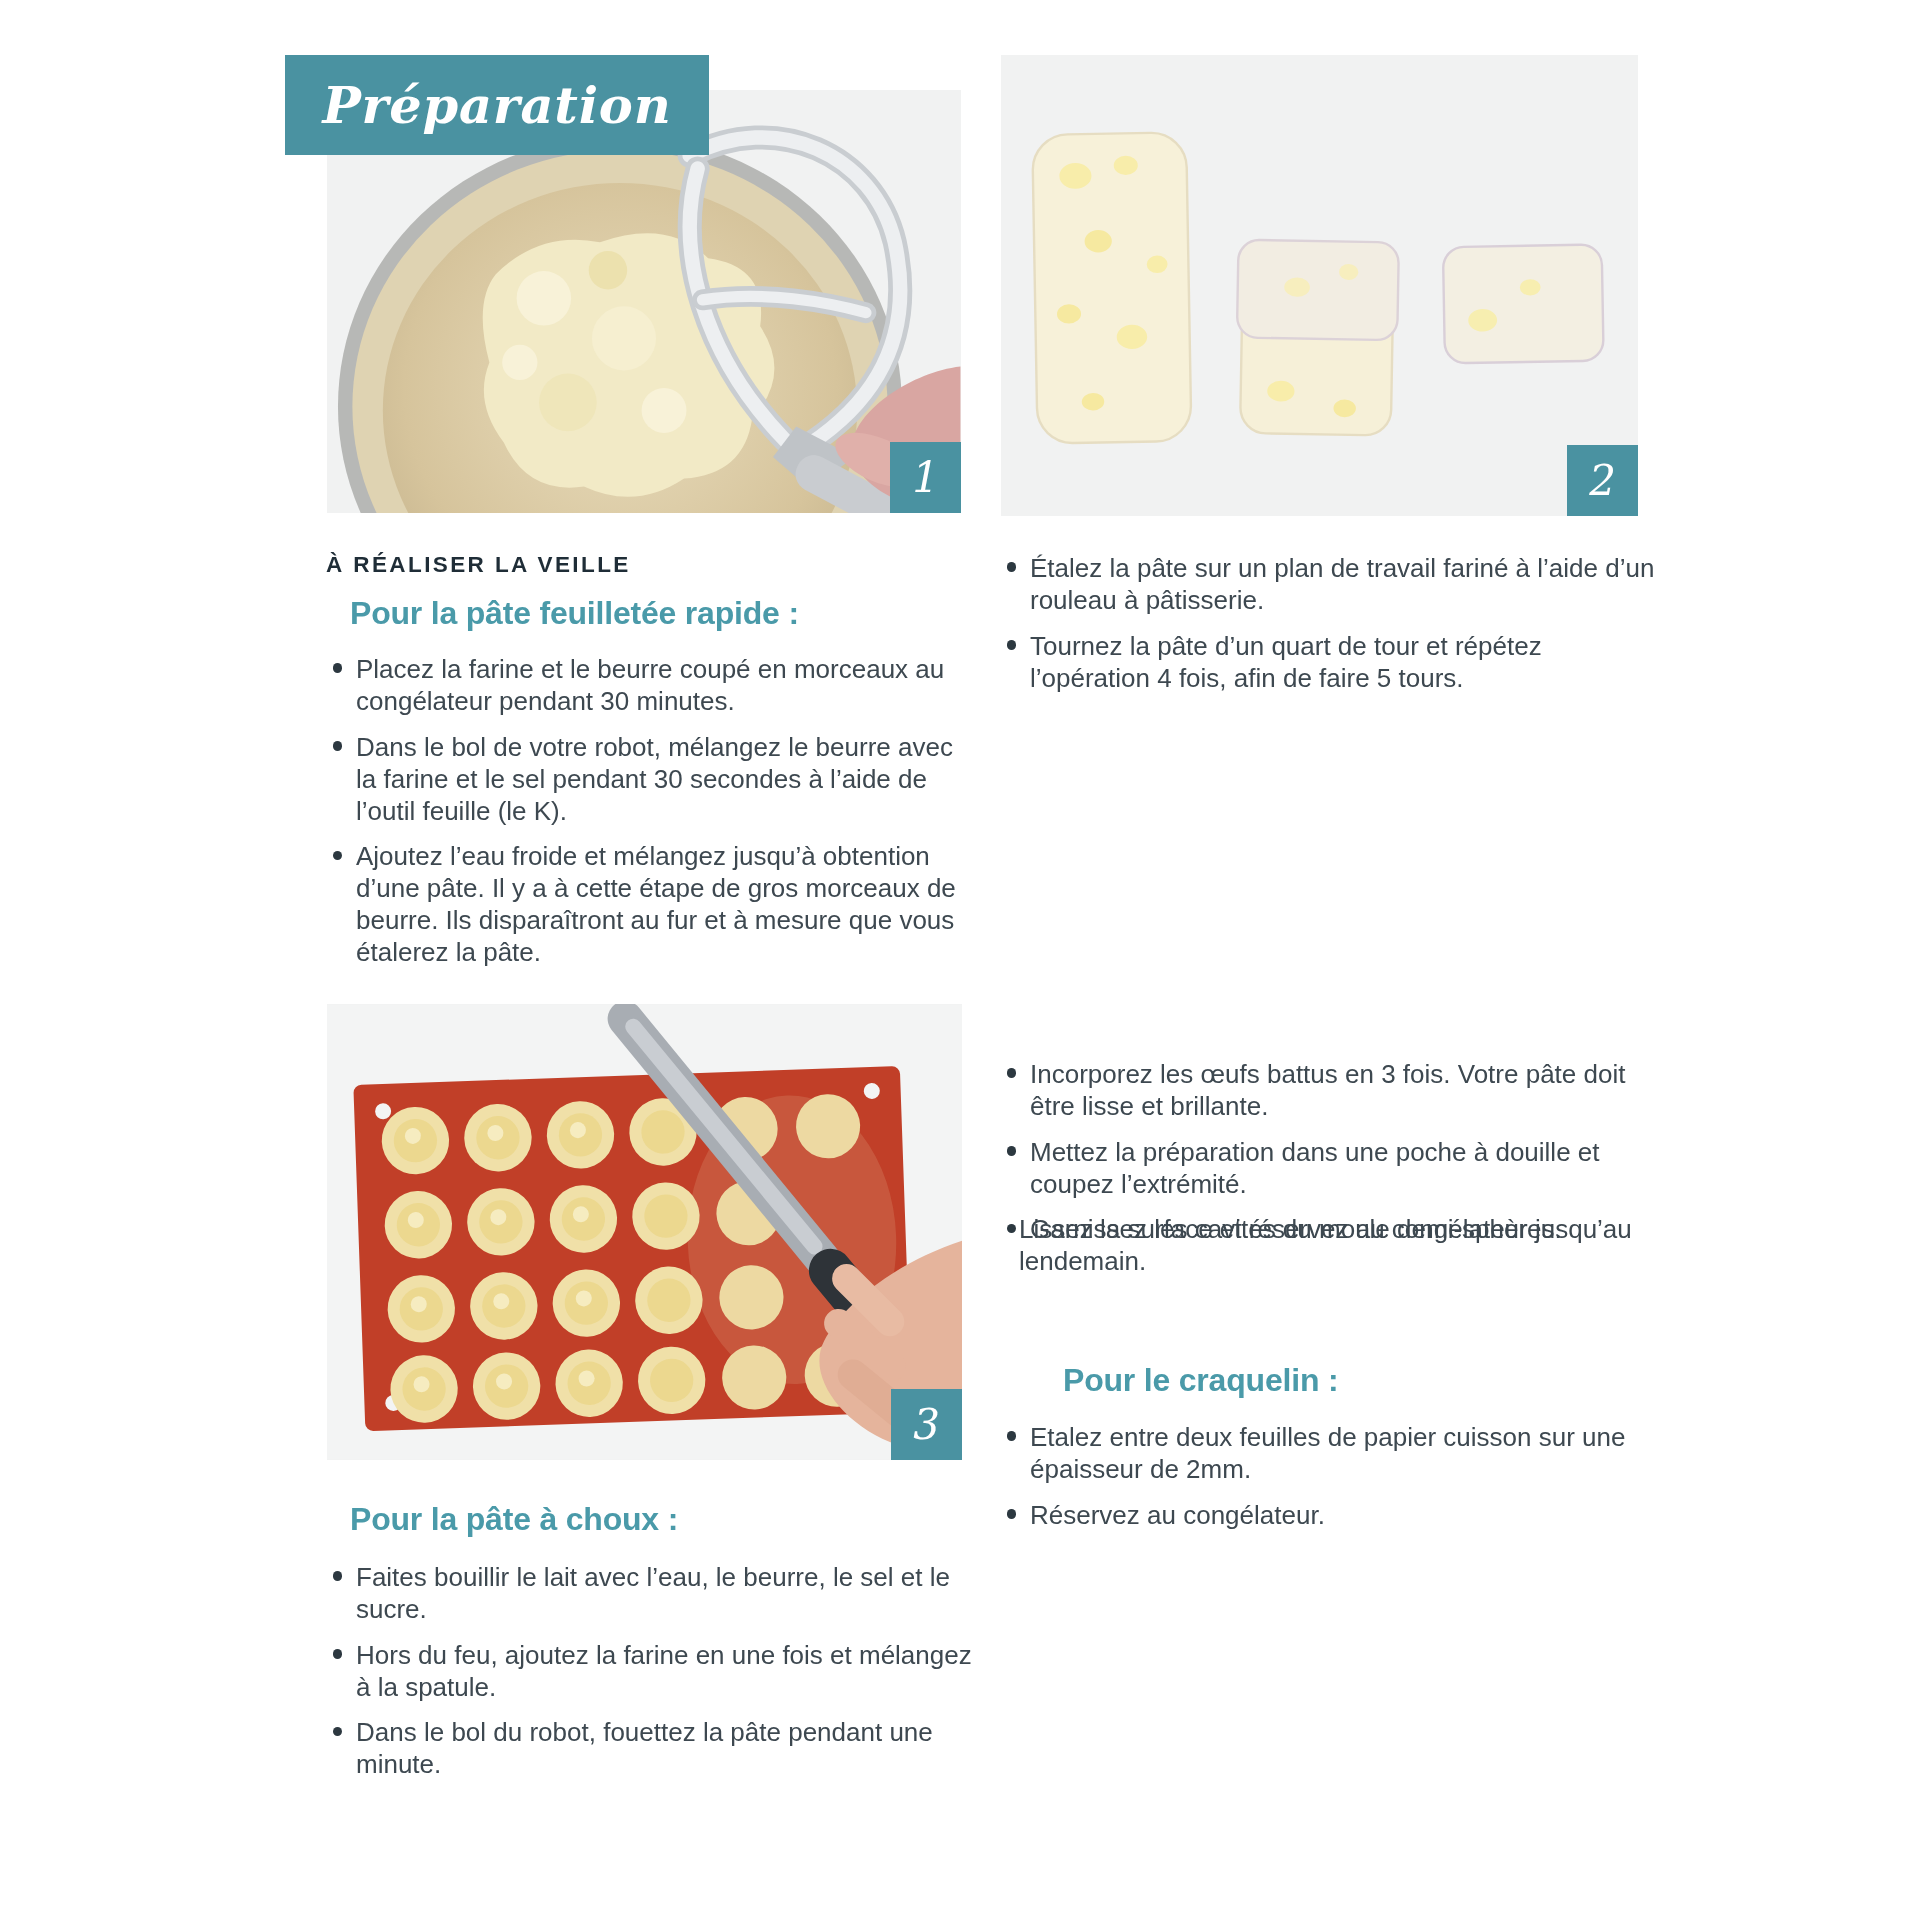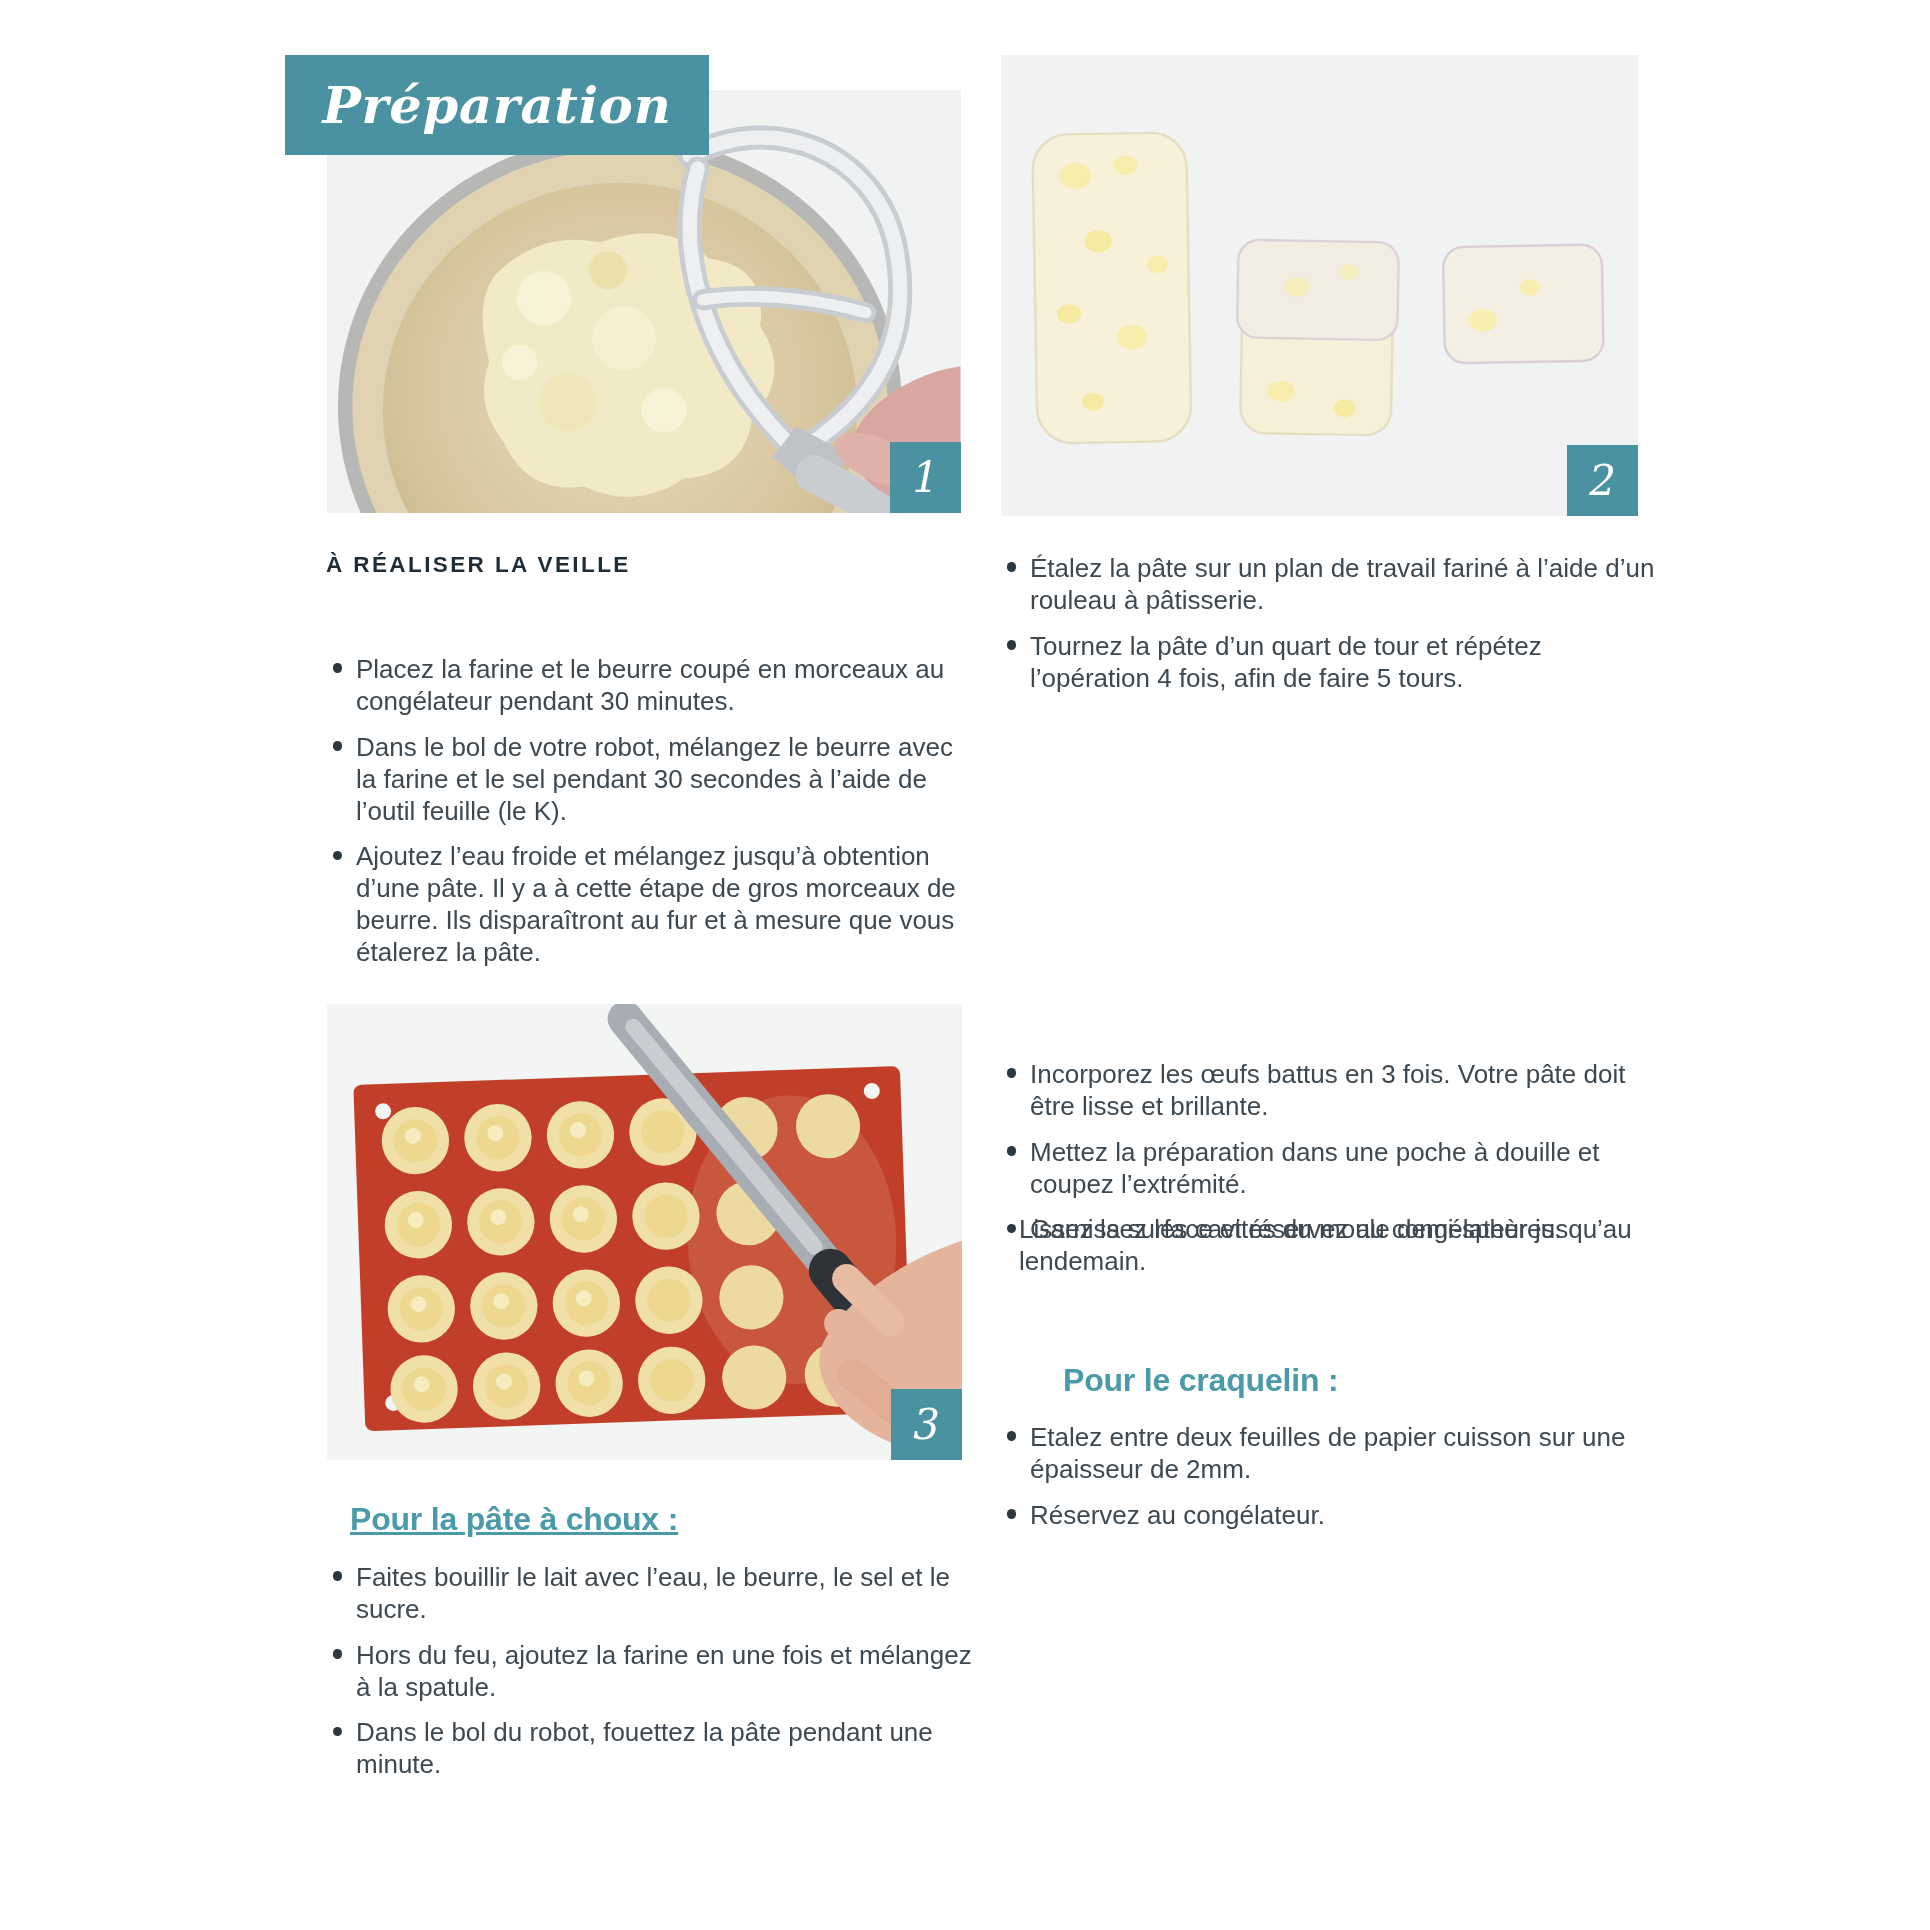--- a/index.html
+++ b/index.html
@@ -192,28 +192,29 @@
         <line x1="656" y1="462" x2="722" y2="516" stroke="#e0ad94" stroke-width="38" stroke-linecap="round"></line>
       </g>
     </svg>
     <div class="fig-badge">
       <span>3</span>
     </div>
   </figure>
 
   <div class="kicker">À RÉALISER LA VEILLE</div>
 
+  <div class="sec-heading" style="left:350px;top:595px;">Pour la pâte feuilletée rapide :</div>
 
   <ul class="blist" style="left:327px;top:653px;width:648px;">
     <li>Placez la farine et le beurre coupé en morceaux au congélateur pendant 30 minutes.</li>
     <li>Dans le bol de votre robot, mélangez le beurre avec la farine et le sel pendant 30 secondes à l’aide de l’outil feuille (le K).</li>
     <li>Ajoutez l’eau froide et mélangez jusqu’à obtention d’une pâte. Il y a à cette étape de gros morceaux de beurre. Ils disparaîtront au fur et à mesure que vous étalerez la pâte.</li>
   </ul>
 
-  <div class="sec-heading" style="left:350px;top:1501px;text-decoration:underline;">Pour la pâte à choux :</div>
+  <div class="sec-heading" style="left:350px;top:1501px;">Pour la pâte à choux :</div>
 
   <ul class="blist" style="left:327px;top:1561px;width:648px;">
     <li>Faites bouillir le lait avec l’eau, le beurre, le sel et le sucre.</li>
     <li>Hors du feu, ajoutez la farine en une fois et mélangez à la spatule.</li>
     <li>Dans le bol du robot, fouettez la pâte pendant une minute.</li>
   </ul>
 
   <ul class="blist" style="left:1001px;top:552px;width:656px;">
     <li>Étalez la pâte sur un plan de travail fariné à l’aide d’un rouleau à pâtisserie.</li>
     <li>Tournez la pâte d’un quart de tour et répétez l’opération 4 fois, afin de faire 5 tours.</li>

